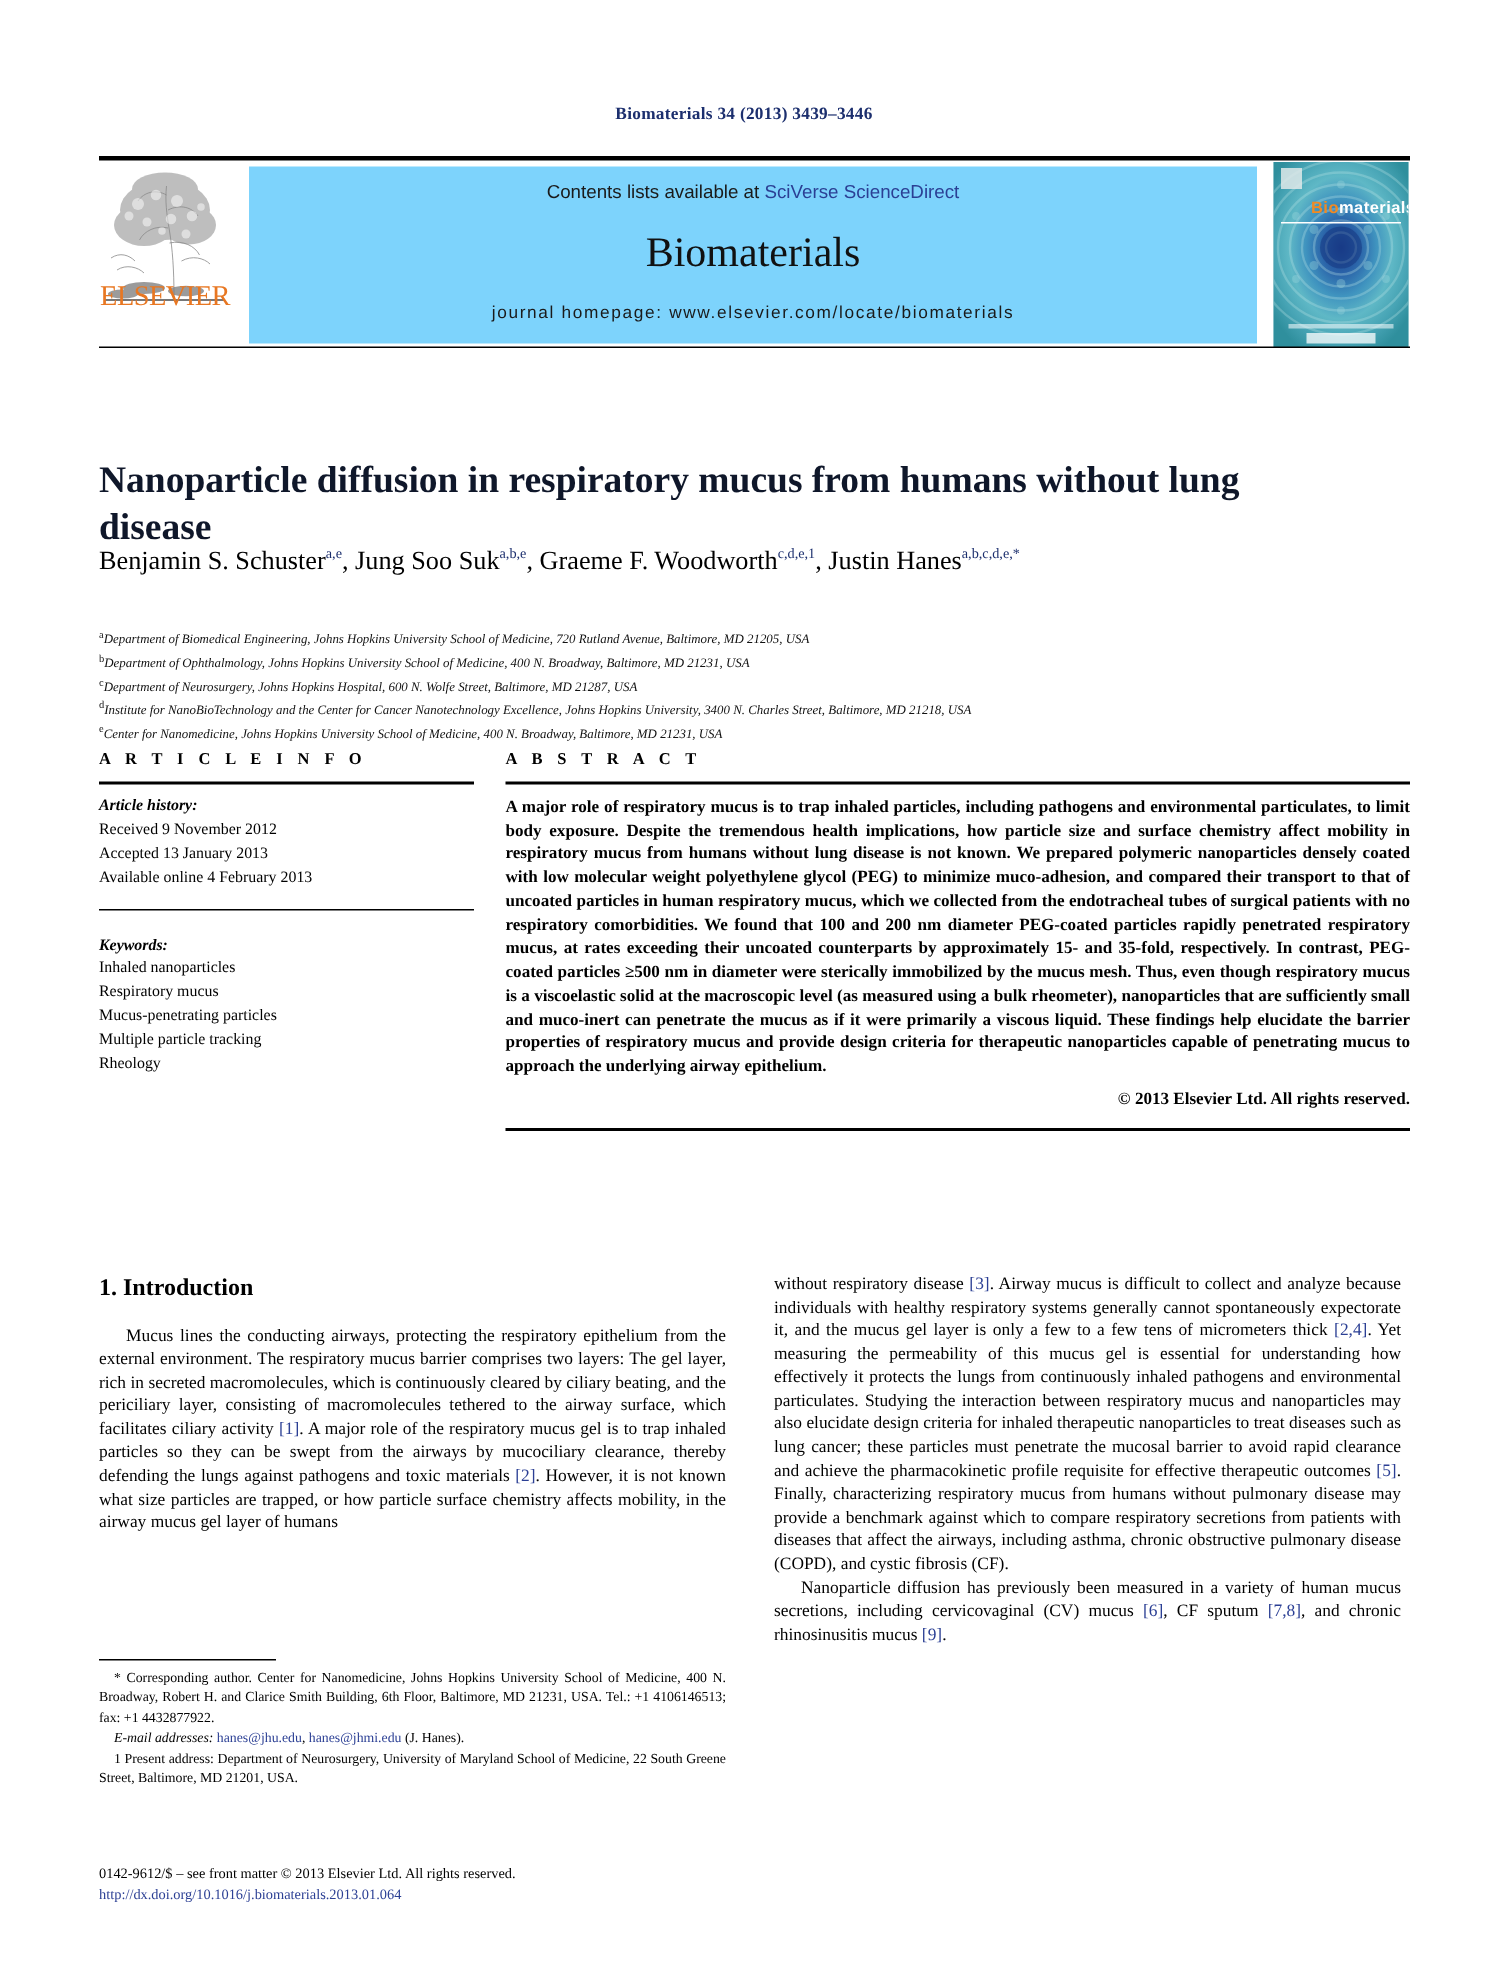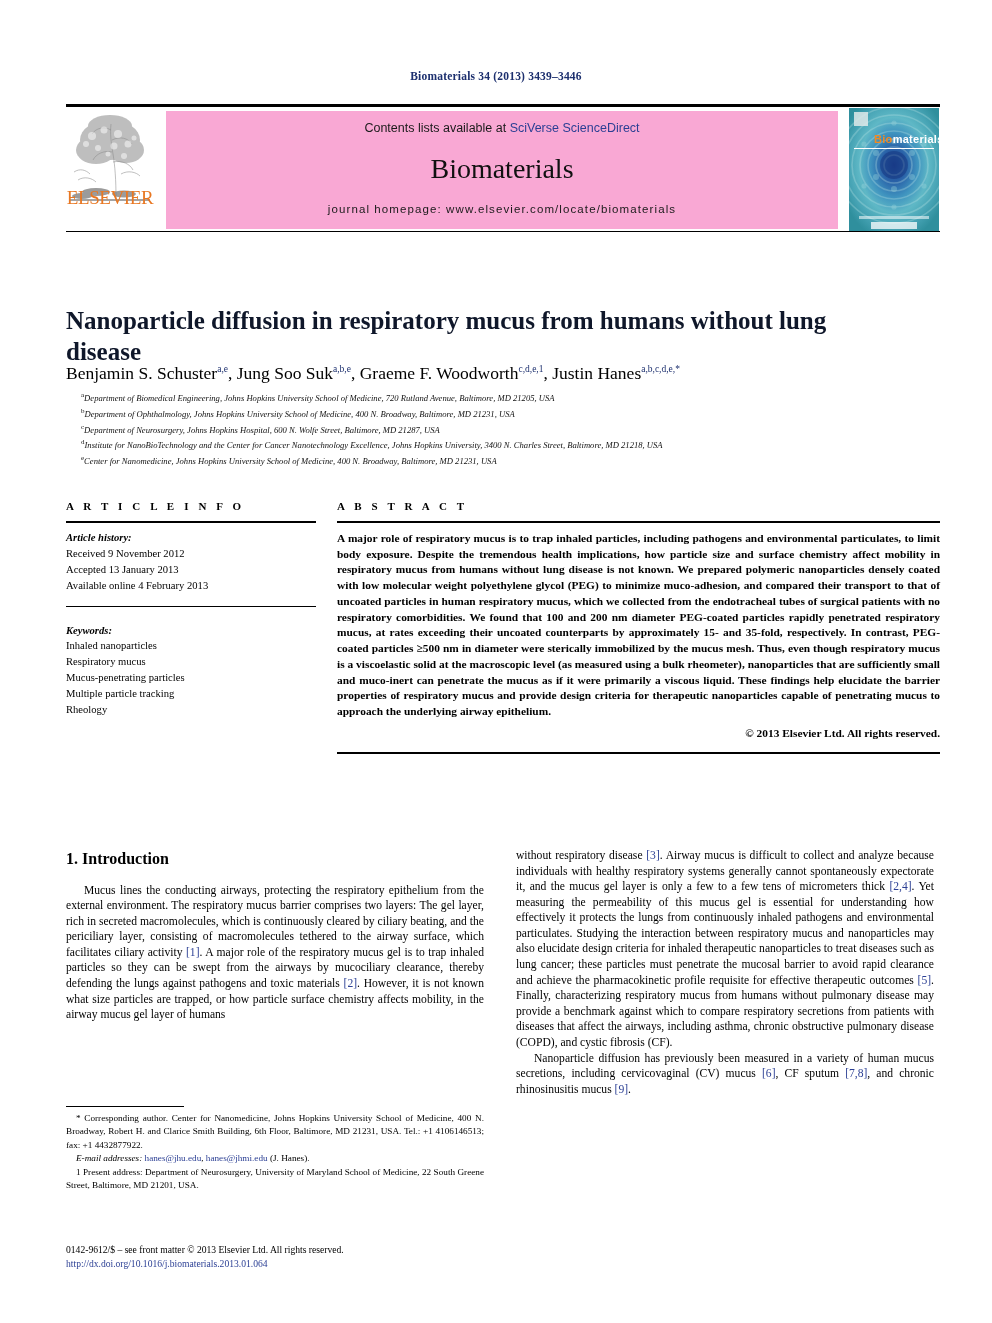--- a/index.html
+++ b/index.html
@@ -25,21 +25,21 @@
   .elsevier-logo { position:absolute; left:0; top:6px; width:88px; height:122px; }
   .tree-box { position:absolute; left:0; top:0; width:88px; height:92px; overflow:hidden; }
   .elsevier-word {
     position:absolute; left:-1px; top:78px; width:90px;
     font-family:"Liberation Serif", serif; font-size:19px; letter-spacing:-.4px;
     color:#e87722; text-align:center; line-height:1;
   }
 
   .banner {
     position:absolute; left:100px; top:7px; width:672px; height:118px;
-    background:#f9a8d4;
+    background:#7dd3fc;
   }
   .banner .contents {
     position:absolute; left:0; top:10px; width:672px; text-align:center;
     font-family:"Liberation Sans", sans-serif; font-size:12.5px; color:#1a1a1a;
   }
   .banner .contents .sd { color:#2b3f94; }
   .banner .jtitle {
     position:absolute; left:0; top:42px; width:672px; text-align:center;
     font-family:"Liberation Serif", serif; font-size:28px; color:#111;
   }
@@ -69,21 +69,21 @@
   
   .title {
     position:absolute; left:66px; top:288px; width:800px;
     font-size:25px; line-height:1.26; color:#0f172a;
   }
   .authors {
     position:absolute; left:66px; top:362px; width:874px;
     font-size:17.5px; line-height:1.3;
   }
   .authors sup { font-size:9.5px; color:#1c2f6e; vertical-align:super; }
-  .affils { position:absolute; left:66px; top:390px; width:874px;margin-left:15px; }
+  .affils { position:absolute; left:66px; top:418px; width:874px; }
   .affil {
     font-size:8.6px; font-style:italic; line-height:1.62; color:#111;
   }
   .affil sup { font-style:normal; font-size:7px; vertical-align:super; }
 
   
   .infobox { position:absolute; left:66px; top:500px; width:250px; }
   .absbox  { position:absolute; left:337px; top:500px; width:603px; }
 
   .sechead {

